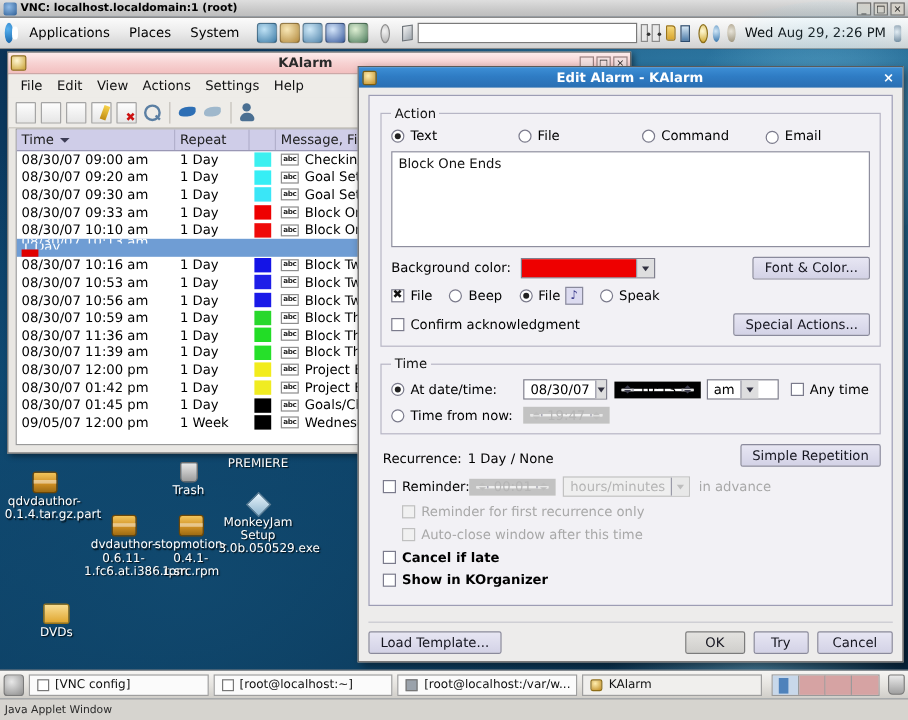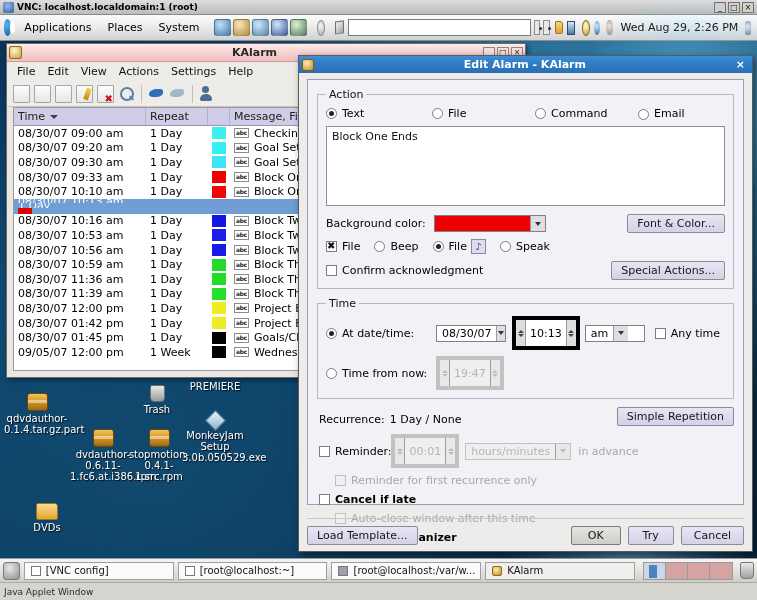--- a/index.html
+++ b/index.html
@@ -374,21 +374,21 @@
   .combo {
     height: 17px; border: 1px solid #7f7f8d; background: #fff;
     display: inline-flex; align-items: center; font-size: 11px;
   }
   .combo .val { padding: 0 5px; }
   .combo .drop {
     width: 15px; align-self: stretch; border-left: 1px solid #9a9aa8;
     background: #dededf; display: flex; align-items: center; justify-content: center;
   }
   .spin {
-    height: 34px; border: 4px solid #000000; background: #fff;
+    height: 14px; border: 6px solid #000000; background: #fff;
     display: inline-flex; align-items: center; font-size: 11px;
   }
   .spin .arrows {
     width: 10px; align-self: stretch; display: flex; flex-direction: column;
     justify-content: center; align-items: center; background: #dededf;
     border-right: 1px solid #9a9aa8;
   }
   .spin .arrows.right { border-right: none; border-left: 1px solid #9a9aa8; }
   .spin .up, .spin .dn { width: 0; height: 0; border-left: 3px solid transparent; border-right: 3px solid transparent; }
   .spin .up { border-bottom: 3px solid #404050; margin-bottom: 1px; }
@@ -911,28 +911,28 @@
             </span>
         </div>
         <span class="lbl disabled" style="margin-left:7px;">in advance</span>
       </div>
 
       <div class="row disabled" style="margin-left:18px;">
         <span class="check"></span>
         <span class="lbl">Reminder for first recurrence only</span>
       </div>
 
+      <div class="row disabled" style="margin-left:18px;">
+        <span class="check"></span>
+        <span class="lbl">Auto-close window after this time</span>
+      </div>
+
       <div class="row" style="margin-left:2px;">
         <span class="check"></span>
         <span class="lbl" style="font-weight:bold;">Cancel if late</span>
-      </div>
-
-      <div class="row disabled" style="margin-left:18px;">
-        <span class="check"></span>
-        <span class="lbl">Auto-close window after this time</span>
       </div>
 
       <div class="row" style="margin-left:2px;">
         <span class="check"></span>
         <span class="lbl" style="font-weight:bold;">Show in KOrganizer</span>
       </div>
     </div>
 
     <div id="dlg-buttons">
       <div class="btn">Load Template...</div>

